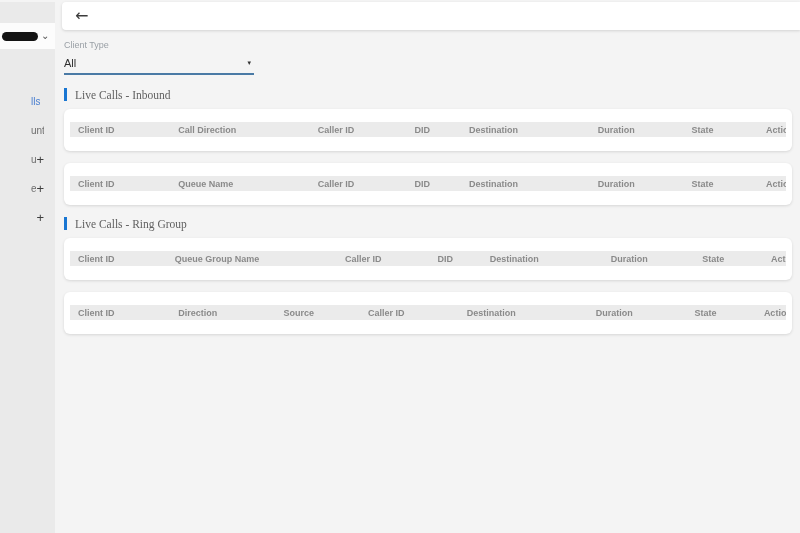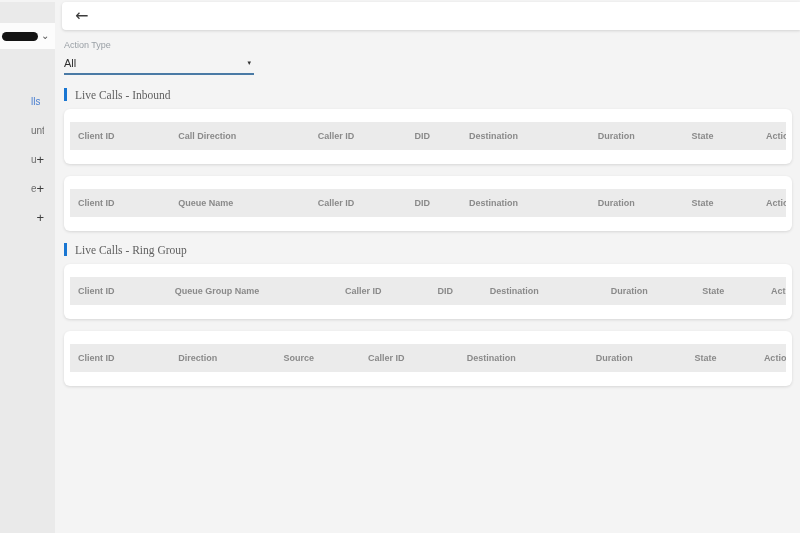--- a/index.html
+++ b/index.html
@@ -39,21 +39,21 @@
             border-bottom: 2px solid var(--underline-blue, #4a7aa5); padding: 6px 3px 4px 0; cursor: pointer; background: #fff0; }
   .select-value { font-size: 11px; color: #2f2f2f; }
   .dd { font-size: 7px; color: #333; font-family: "DejaVu Sans", sans-serif; }
 
   .section { margin-bottom: 12px; }
   .sec-head { display: flex; align-items: center; margin-bottom: 8px; }
   .sec-bar { width: 3px; height: 13px; background: var(--accent-blue, #1976d2); margin-right: 8px; flex: 0 0 auto; }
   .sec-title { font-size: 11.5px; color: #606060; font-family: Liberation Serif, serif; }
 
   .card { background: #fff; border-radius: 6px; box-shadow: 0 1px 3px rgba(0,0,0,.12); padding: 13px 6px 14px; }
-  .thead { display: grid; height: 28px; background: #ebebeb; align-items: center; }
+  .thead { display: grid; height: 15px; background: #ebebeb; align-items: center; }
   .th { font-size: 9px; font-weight: 700; color: #8a8a8a; padding-left: 8px; white-space: nowrap; overflow: hidden; }
   .cols-a { grid-template-columns: 14% 19.5% 13.5% 7.6% 18% 13.1% 10.4% 1fr; }
   .cols-b { grid-template-columns: 13.5% 23.8% 12.9% 7.3% 16.9% 12.8% 9.6% 1fr; }
   .cols-c { grid-template-columns: 14% 14.7% 11.8% 13.8% 18% 13.8% 9.7% 1fr; }
 </style>
 </head>
 <body>
 
 <div class="app">
 
@@ -85,21 +85,21 @@
   </aside>
 
   <main class="main">
     <div class="toolbar">
       <button class="back-btn">←</button>
     </div>
 
     <div class="content">
 
       <div class="field">
-        <label class="field-label">Action Type</label>
+        <label class="field-label">Client Type</label>
         <div class="select">
           <span class="select-value">All</span>
           <span class="dd">▾</span>
         </div>
       </div>
 
       <section class="section">
         <div class="sec-head">
           <span class="sec-bar"></span>
           <span class="sec-title">Live Calls - Inbound</span>

